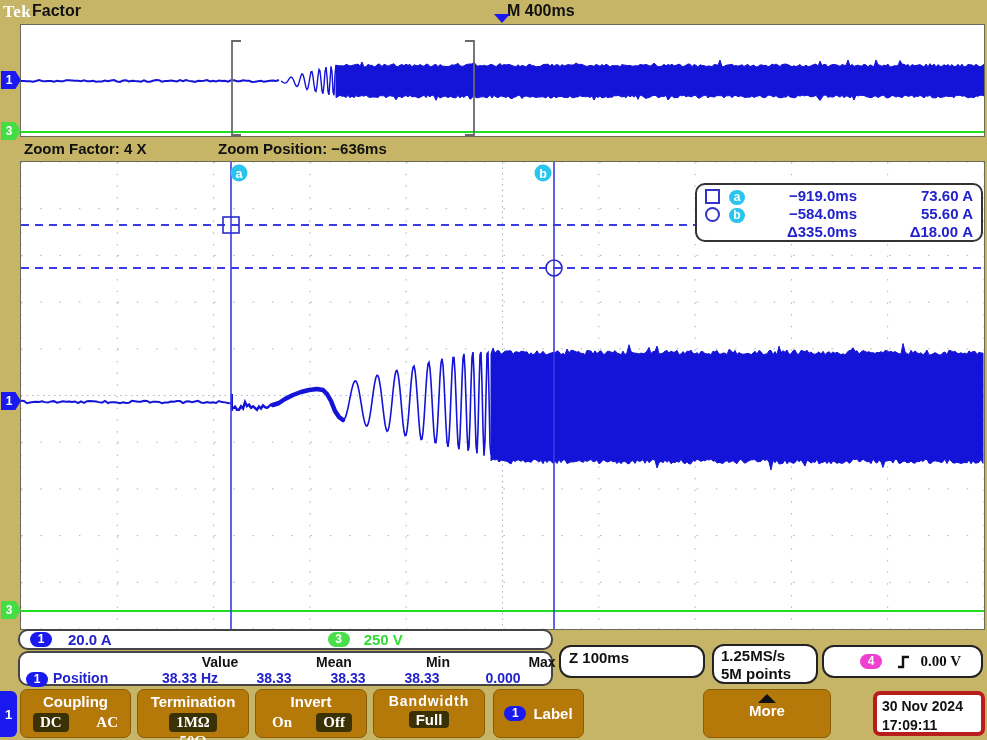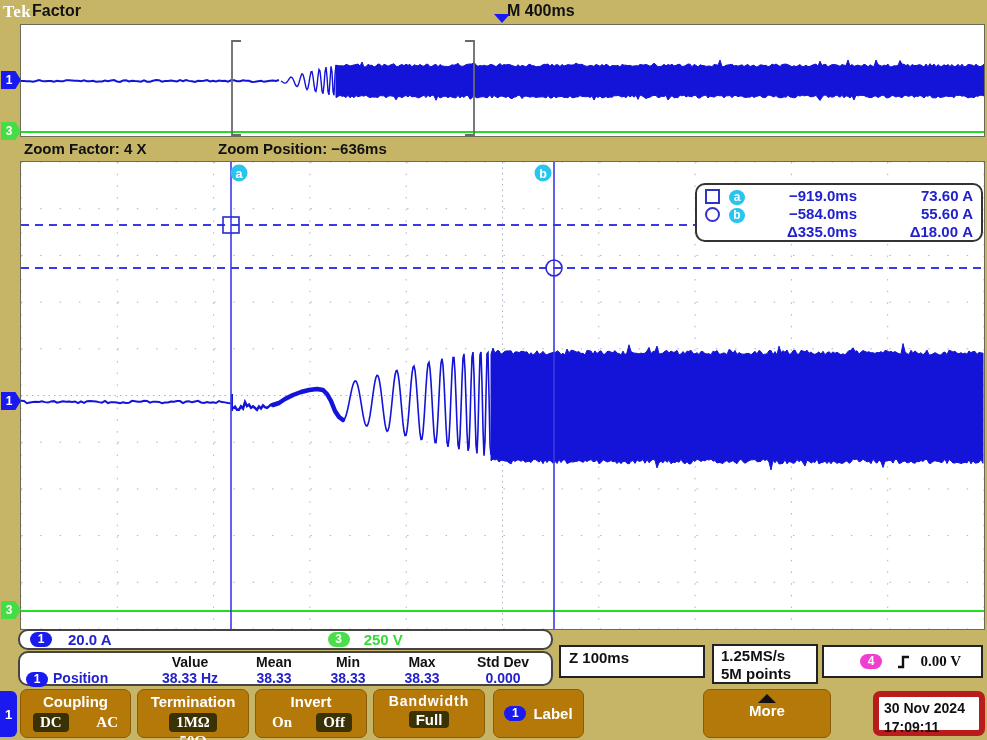--- a/index.html
+++ b/index.html
@@ -42,37 +42,37 @@
   .scale-bar{
     left:18px;top:629px;width:535px;height:21px;background:#fff;border:2px solid #444;border-radius:10px;
     box-sizing:border-box;display:flex;align-items:center;font-size:15px;
   }
   .meas-box{
     left:18px;top:651px;width:535px;height:35px;background:#fff;border:2px solid #444;border-radius:10px;
     box-sizing:border-box;padding:1px 6px;font-size:14px;
   }
   .meas-row{display:grid;grid-template-columns:118px 92px 76px 72px 76px 86px;line-height:16px;}
   .meas-row .c{text-align:center;}
-  .meas-hdr{color:#111;}
+  .meas-hdr{color:#111;gap:30px;}
   .meas-val{color:#2222cc;}
-  .rbox{position:absolute;background:#fff;border:2px solid #222;border-radius:0;box-sizing:border-box;color:#111;font-size:15px;}
+  .rbox{position:absolute;background:#fff;border:2px solid #222;border-radius:12px;box-sizing:border-box;color:#111;font-size:15px;}
   
   .menu-tab{
     left:0;top:691px;width:17px;height:46px;background:#1a1af0;color:#fff;border-radius:0 6px 6px 0;
     display:flex;align-items:center;justify-content:center;font-size:13px;
   }
   .menu-btn{
     position:absolute;top:689px;height:49px;background:#b5790a;border:1px solid #8a5c06;border-radius:7px;
     box-sizing:border-box;color:#fff;font-size:15px;
   }
   .menu-btn .title{text-align:center;margin-top:3px;line-height:17px;}
   .opt-row{display:flex;justify-content:space-between;align-items:center;padding:3px 12px 0 12px;line-height:19px;font-family:Liberation Serif, serif;}
   .opt.sel{background:#3a3104;border-radius:4px;padding:0 7px;}
   .date-box{
-    left:873px;top:691px;width:112px;height:45px;background:#fff;border:6px solid #b91c1c;border-radius:7px;
+    left:873px;top:691px;width:112px;height:45px;background:#fff;border:4px solid #b91c1c;border-radius:7px;
     box-sizing:border-box;color:#111;font-size:14px;line-height:19px;padding:2px 5px;
   }
   .up-tri{width:0;height:0;border-left:9px solid transparent;border-right:9px solid transparent;border-bottom:9px solid #111;margin:4px auto 0 auto;}
   .slope-icon{display:inline-block;}
 </style>
 </head>
 <body>
 
 <div class="screen">
 

